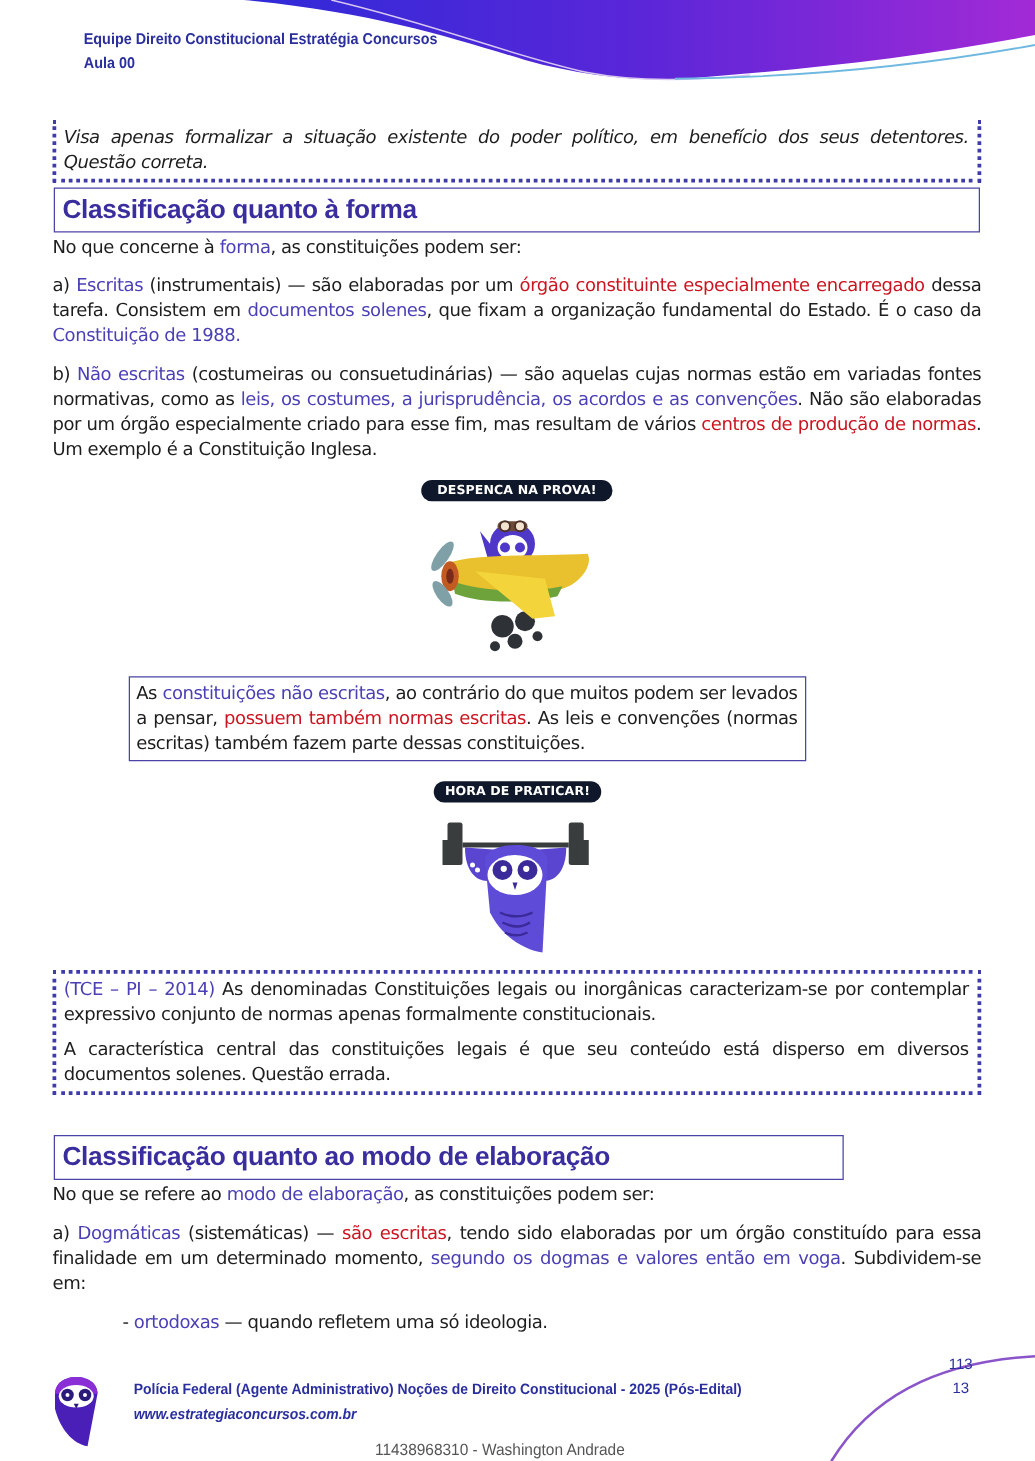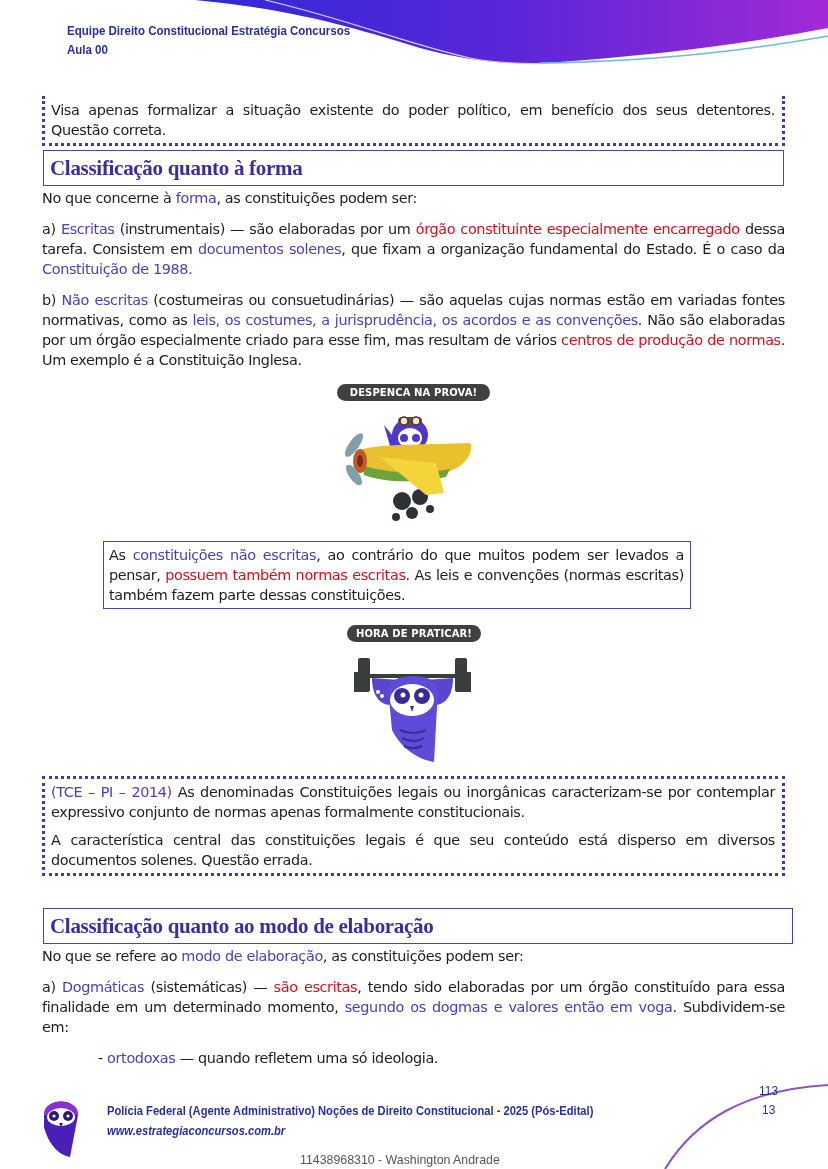--- a/index.html
+++ b/index.html
@@ -9,28 +9,28 @@
   .page-header { position: absolute; left: 0; top: 0; width: 828px; height: 80px; }
   .header-wave { position: absolute; left: 0; top: 0; width: 828px; height: 80px; }
   .header-text { position: absolute; left: 67px; top: 22px; color: #2b2f9e; font-weight: bold; font-size: 12.5px; line-height: 19px; font-family: "Liberation Sans", sans-serif; transform: scaleX(0.92); transform-origin: left; }
 
   .content { position: absolute; left: 42px; width: 743px; font-family: "DejaVu Sans", sans-serif; font-size: 14.4px; line-height: 20px; color: #1d1d1d; letter-spacing: -0.35px; }
   .justify { text-align: justify; text-align-last: left; }
 
   .dotted-box { border: 3px dotted #3f3ca8; border-top: none; padding: 4px 7px 3px 6px; }
   .dotted-box.full { border-top: 3px dotted #3f3ca8; }
 
-  .section-title { border: 1.5px solid #4a44a6; padding: 2px 16px 2px 6px; font-family: Liberation Serif, serif; font-weight: bold; font-size: 21px; line-height: 30px; color: #3a2e9e; letter-spacing: -0.3px; }
+  .section-title { border: 1.5px solid #4a44a6; padding: 2px 16px 2px 6px; font-family: Liberation Sans, sans-serif; font-weight: bold; font-size: 21px; line-height: 30px; color: #3a2e9e; letter-spacing: -0.3px; }
 
   .blue { color: #4a3fb5; }
   .red { color: #cc1420; }
 
-  .badge { position: absolute; background: #404040; color: #fff; font-family: "DejaVu Sans", sans-serif; font-weight: bold; font-size: 10px; border-radius: 9px; text-align: center; line-height: 17px; letter-spacing: 0.1px; }
+  .badge { position: absolute; background: #0f172a; color: #fff; font-family: "DejaVu Sans", sans-serif; font-weight: bold; font-size: 10px; border-radius: 9px; text-align: center; line-height: 17px; letter-spacing: 0.1px; }
 
-  .solid-box { position: absolute; left: 103px; top: 541px; width: 588px; border: 1.5px solid #4a44a6; padding: 3px 6px 3px 5px; font-family: "DejaVu Sans", sans-serif; font-size: 14.4px; line-height: 20px; letter-spacing: -0.35px; color: #1d1d1d; }
+  .solid-box { position: absolute; left: 103px; top: 541px; width: 542px; border: 1.5px solid #4a44a6; padding: 3px 6px 3px 5px; font-family: "DejaVu Sans", sans-serif; font-size: 14.4px; line-height: 20px; letter-spacing: -0.35px; color: #1d1d1d; }
 
   .illus { position: absolute; }
 
   .footer-text { position: absolute; font-family: "Liberation Sans", sans-serif; }
 </style>
 </head>
 <body>
 
 <div class="page-header">
   <svg class="header-wave" viewBox="0 0 828 80" preserveAspectRatio="none">
@@ -44,21 +44,21 @@
     <path d="M195,0 C300,10 360,30 420,48 C470,62 520,66 560,62 C650,55 740,45 828,28 L828,0 Z" fill="url(#wg)"></path>
     <path d="M265,0 C350,20 410,45 470,58 C510,66 560,64 600,60" fill="none" stroke="#d8c8f0" stroke-width="1.2"></path>
     <path d="M540,63 C640,62 740,52 828,36" fill="none" stroke="#6fb8e0" stroke-width="1.5"></path>
   </svg>
   <div class="header-text">
     <div>Equipe Direito Constitucional Estratégia Concursos</div>
     <div>Aula 00</div>
   </div>
 </div>
 
-<div class="content dotted-box justify" style="top:96px;">
+<div class="content dotted-box justify" style="top:96px;font-style:italic;">
   <span>Visa apenas formalizar a situação existente do poder político, em benefício dos seus detentores. Questão correta.</span>
 </div>
 
 <div class="content section-title" style="top:150px; left:43px; width:741px;">
   <span>Classificação quanto à forma</span>
 </div>
 <div class="content" style="top:188px;">
   <span>No que concerne à </span><span class="blue">forma</span><span>, as constituições podem ser:</span>
 </div>
 
@@ -123,21 +123,21 @@
   <circle cx="32" cy="46" r="2" fill="#ffffff"></circle>
 </svg>
 
 <div class="content dotted-box full justify" style="top:776px; padding-top:3px;">
   <div>
     <span class="blue">(TCE – PI – 2014)</span><span> As denominadas Constituições legais ou inorgânicas caracterizam-se por contemplar expressivo conjunto de normas apenas formalmente constitucionais.</span>
   </div>
   <div style="margin-top:8px;">A característica central das constituições legais é que seu conteúdo está disperso em diversos documentos solenes. Questão errada.</div>
 </div>
 
-<div class="content section-title" style="top:908px; left:43px; width:750px;">
+<div class="content section-title" style="top:908px; left:43px; width:632px;">
   <span>Classificação quanto ao modo de elaboração</span>
 </div>
 <div class="content" style="top:946px;">
   <span>No que se refere ao </span><span class="blue">modo de elaboração</span><span>, as constituições podem ser:</span>
 </div>
 
 <div class="content justify" style="top:977px;">
   <span>a) </span><span class="blue">Dogmáticas</span><span> (sistemáticas) — </span><span class="red">são escritas</span><span>, tendo sido elaboradas por um órgão constituído para essa finalidade em um determinado momento, </span><span class="blue">segundo os dogmas e valores então em voga</span><span>. Subdividem-se em:</span>
 </div>
 

